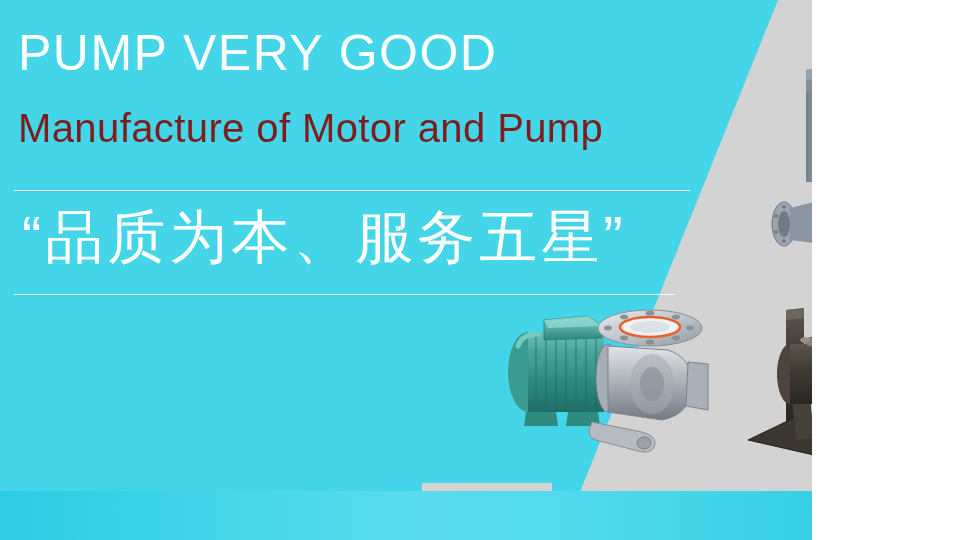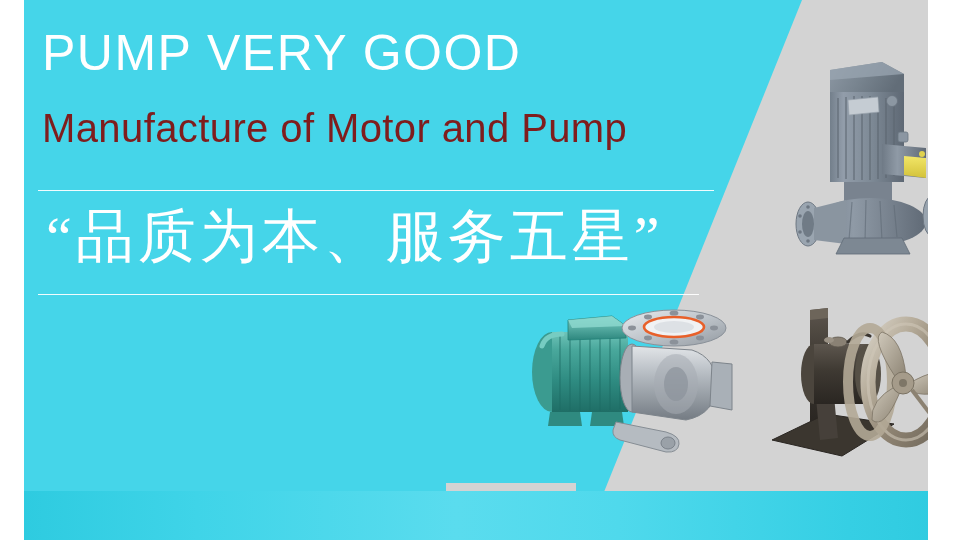--- a/index.html
+++ b/index.html
@@ -6,25 +6,24 @@
     margin: 0;
     padding: 0;
     background: #ffffff;
   }
   body {
     font-family: "Liberation Sans", "DejaVu Sans", sans-serif;
   }
 
   #banner {
     position: relative;
-    width: 904px;
+    width: 812px;
     height: 540px;
     overflow: hidden;
     background: #d2d2d2;
-    margin-left: 24px;
   }
 
   
   .bg-gray {
     position: absolute;
     inset: 0;
     background: #d3d3d3;
   }
 
   .bg-cyan {
@@ -117,21 +116,20 @@
     position: absolute;
     left: 22px;
     top: 201px;
     margin: 0;
     font-size: 58px;
     font-weight: 400;
     letter-spacing: 4px;
     color: #ffffff;
     line-height: 1.25;
     white-space: nowrap;
-    font-family: Liberation Serif, serif;
   }
 
   
   .product {
     position: absolute;
   }
 
   
   #pump-vertical { left: 762px; top: 48px; width: 170px; height: 210px; }
 

